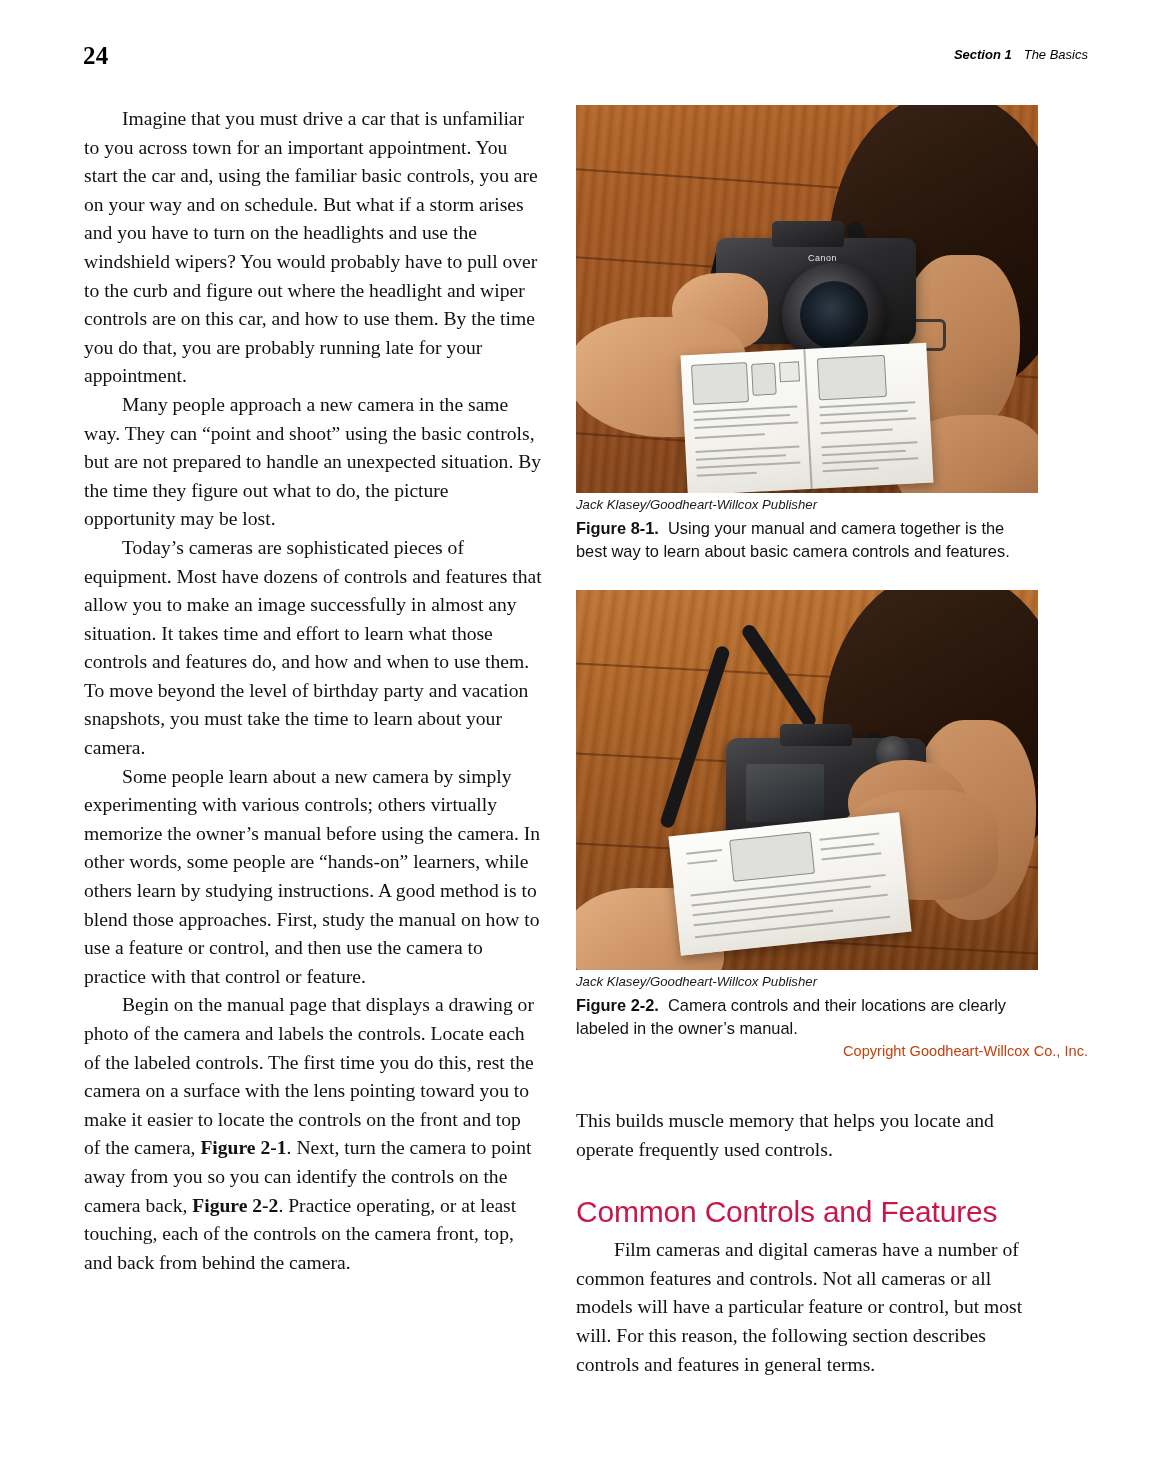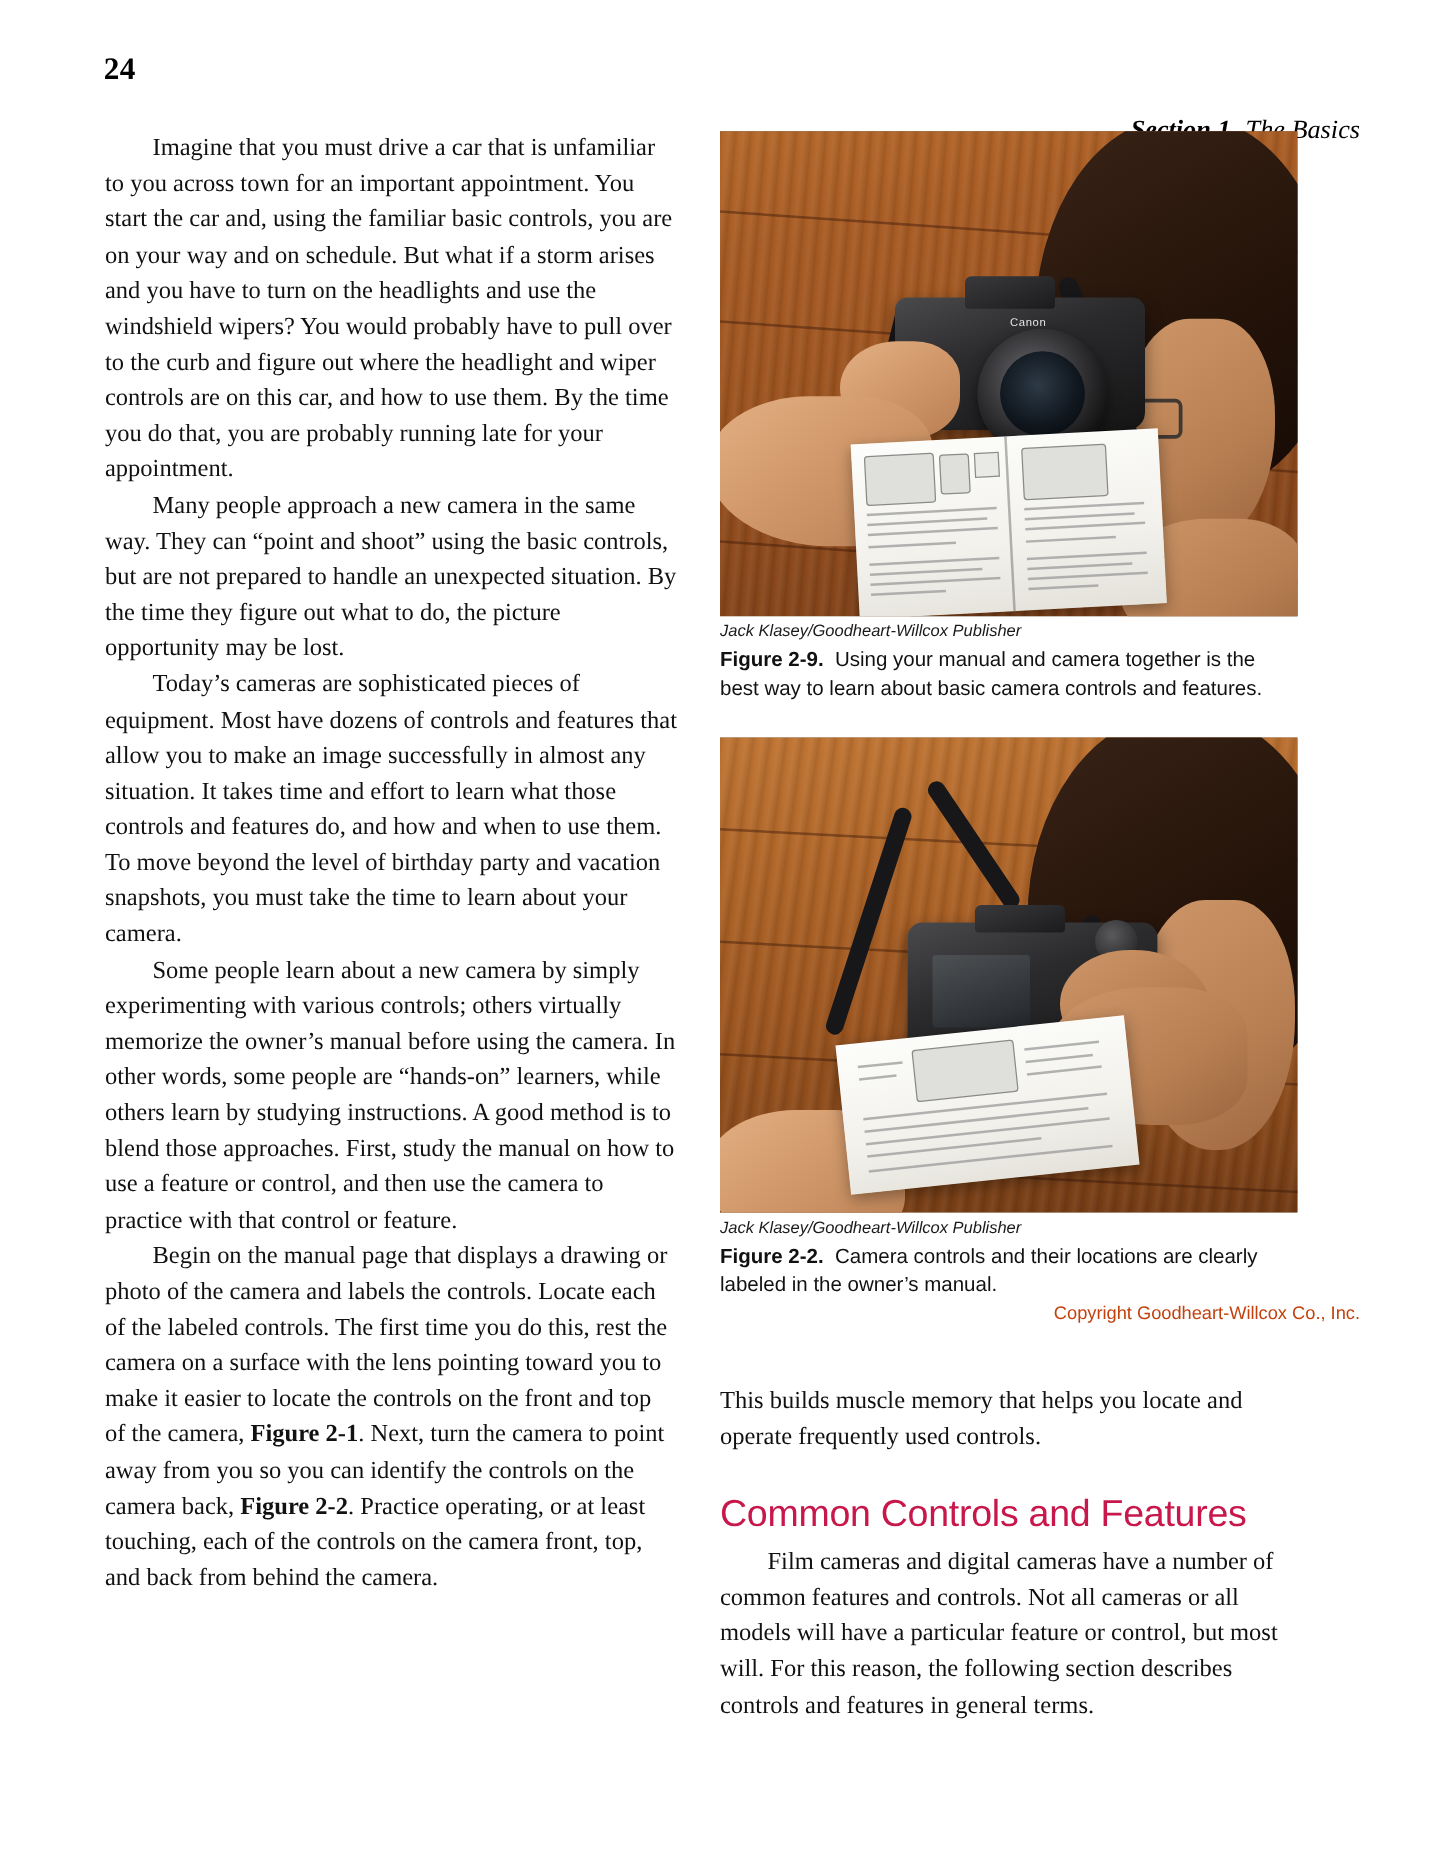--- a/index.html
+++ b/index.html
@@ -30,25 +30,24 @@
     top: 42px;
     font-family: "Liberation Serif", serif;
     font-weight: bold;
     font-size: 25px;
     letter-spacing: 0.2px;
   }
   .running-head {
     position: absolute;
     right: 84px;
     top: 47px;
-    font-family: Liberation Serif, serif;
-    font-size: 21px;
+    font-family: Liberation Sans, sans-serif;
+    font-size: 13px;
     font-style: italic;
     white-space: nowrap;
-    margin-top: 44px;
   }
   .running-head .sec {
     font-weight: bold;
     font-style: italic;
   }
   .running-head .sep {
     display: inline-block;
     width: 12px;
   }
 
@@ -307,21 +306,21 @@
           <div class="mline" style="left:136px; top:66px;  width:88px;"></div>
           <div class="mline" style="left:136px; top:74px;  width:96px;"></div>
           <div class="mline" style="left:136px; top:84px;  width:72px;"></div>
           <div class="mline" style="left:136px; top:98px;  width:96px;"></div>
           <div class="mline" style="left:136px; top:106px; width:84px;"></div>
           <div class="mline" style="left:136px; top:114px; width:96px;"></div>
           <div class="mline" style="left:136px; top:122px; width:56px;"></div>
         </div>
       </div>
       <div class="credit">Jack Klasey/Goodheart-Willcox Publisher</div>
-      <div class="caption"><b>Figure 2-9.</b>&nbsp; <span>Using your manual and camera together is the best way to learn about basic camera controls and features.</span></div>
+      <div class="caption"><b>Figure 8-1.</b>&nbsp; <span>Using your manual and camera together is the best way to learn about basic camera controls and features.</span></div>
     </div>
 
     <div class="figure" style="margin-top:28px;">
       <div class="photo two" aria-label="Person holding the back of a digital SLR camera while pointing at a labeled page of the owner's manual">
         <div class="wood two"></div>
         <div class="plank" style="top:70px;  transform: rotate(3deg);"></div>
         <div class="plank" style="top:160px; transform: rotate(3deg);"></div>
         <div class="plank" style="top:250px; transform: rotate(3deg);"></div>
         <div class="plank" style="top:336px; transform: rotate(3deg);"></div>
 

